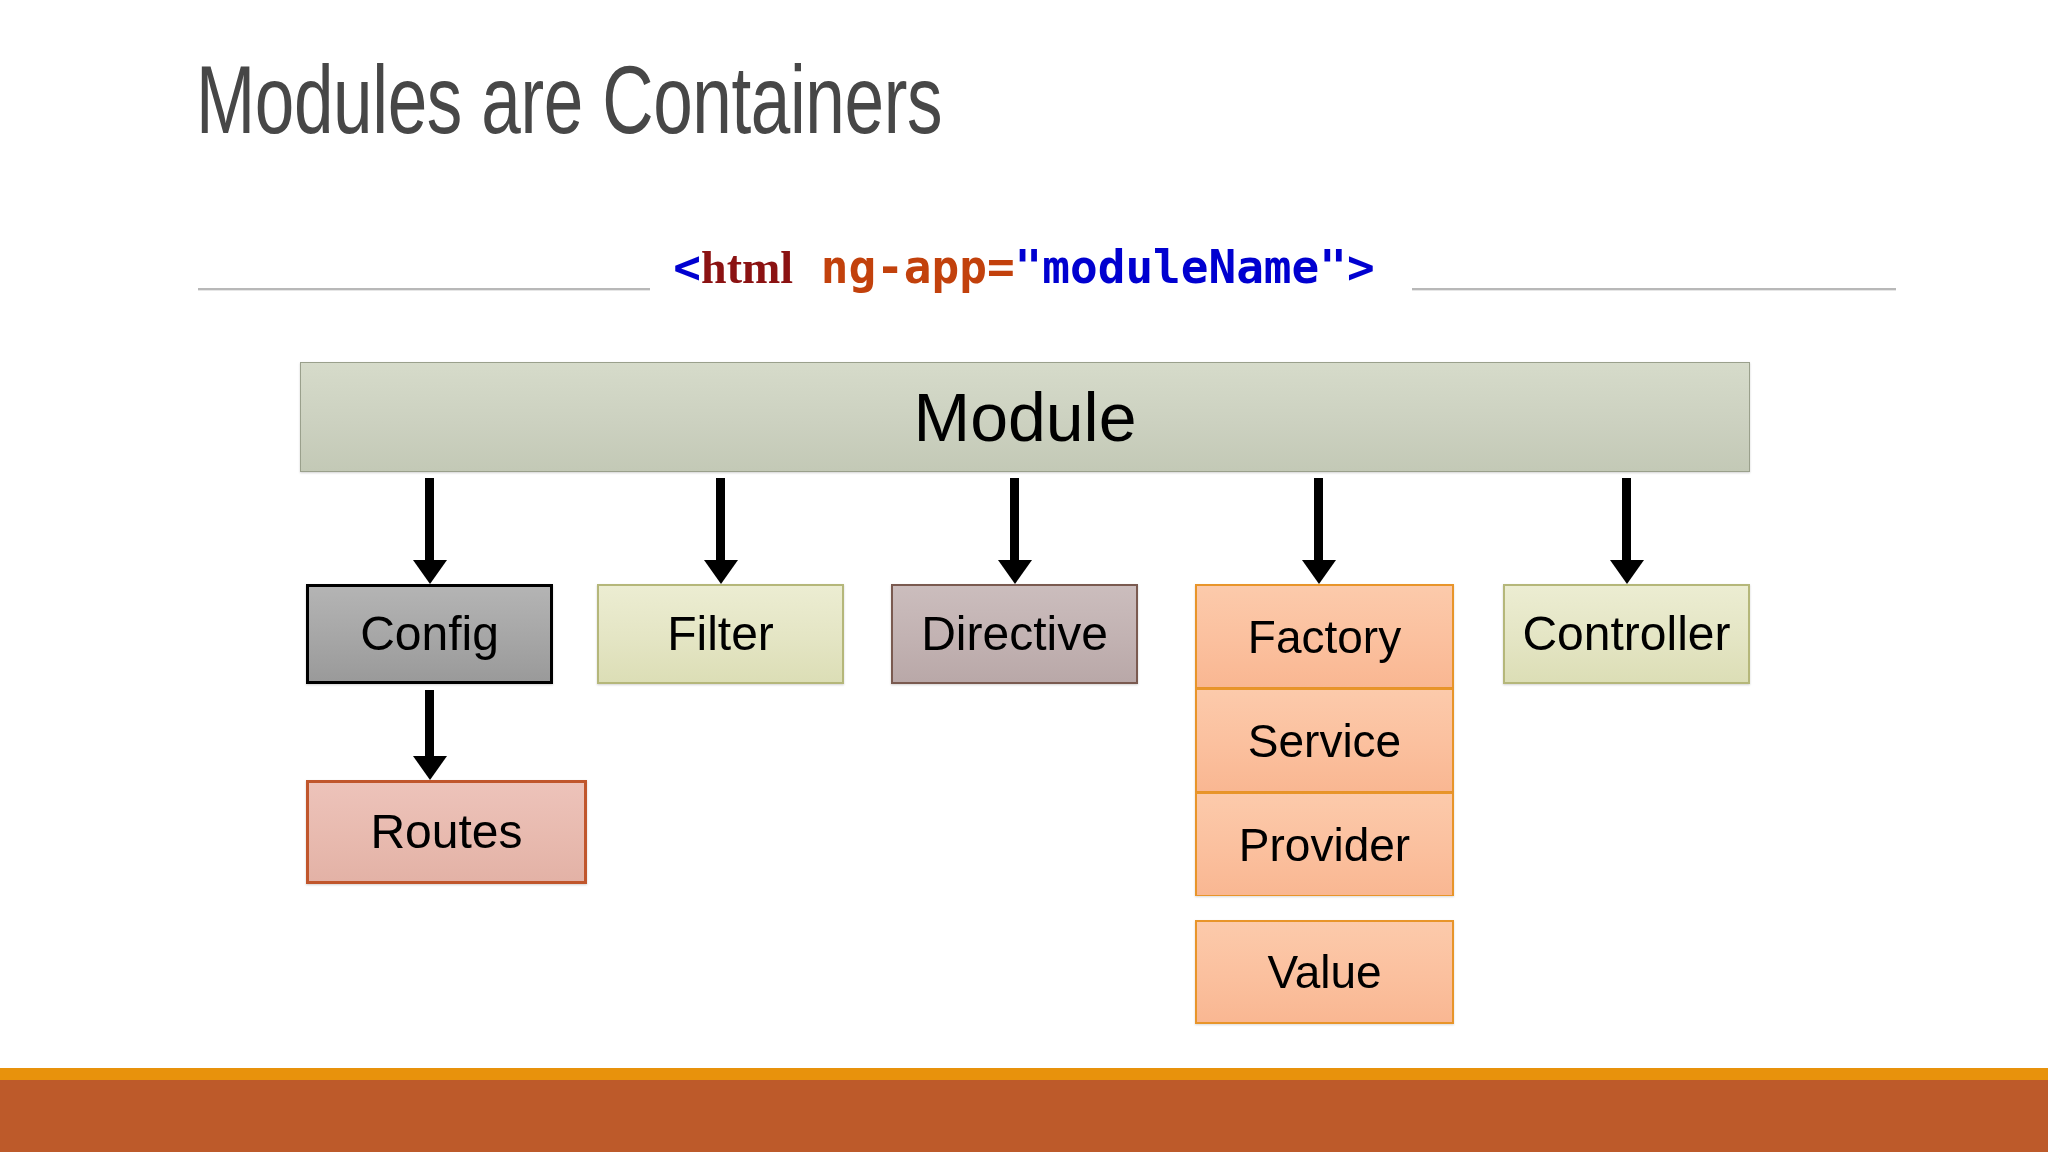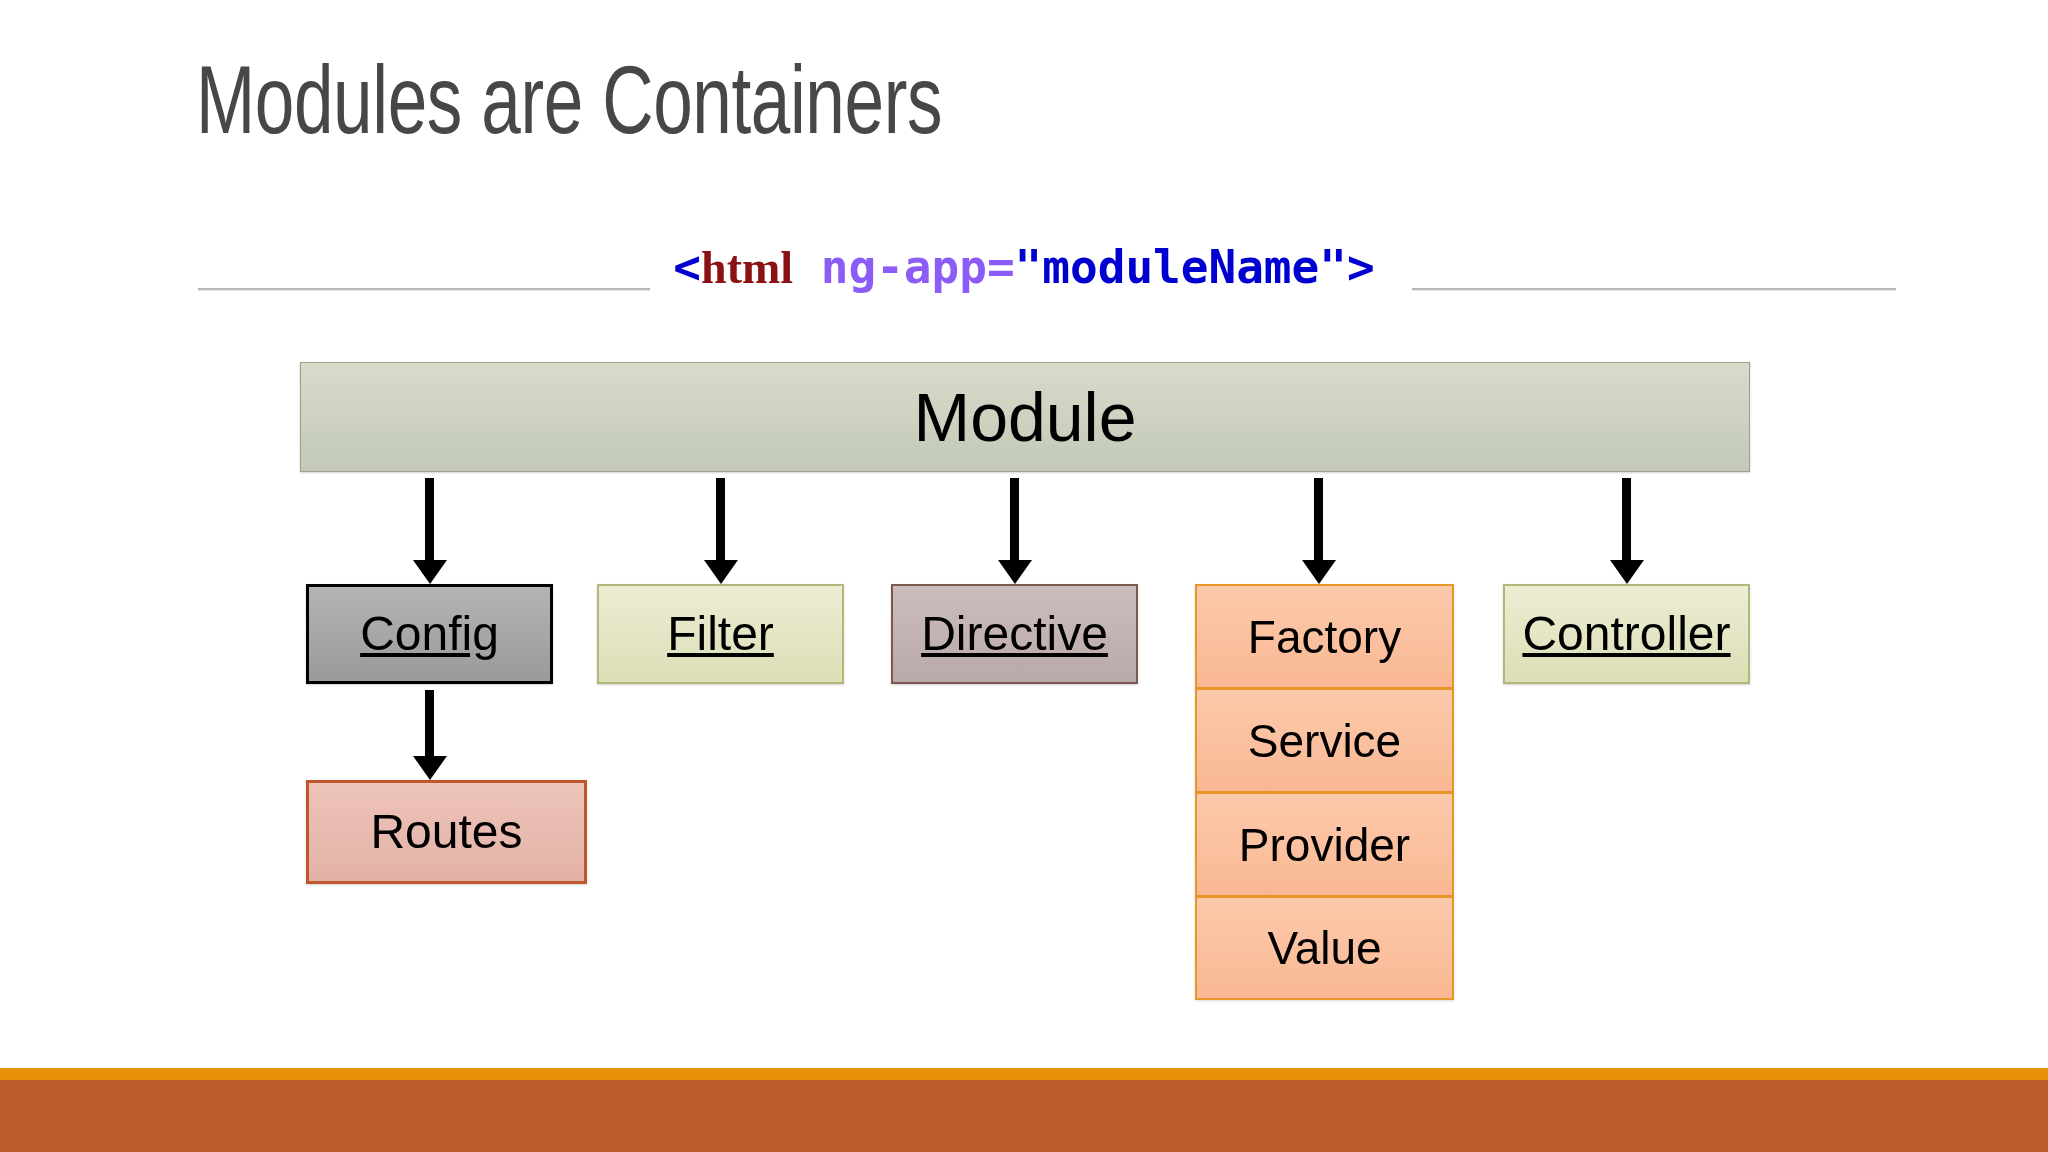--- a/index.html
+++ b/index.html
@@ -43,21 +43,21 @@
     top: 240px;
     width: 2048px;
     text-align: center;
     font-family: "DejaVu Sans Mono", monospace;
     font-size: 46px;
     font-weight: 700;
     white-space: nowrap;
   }
   .tok-angle  { color: #0000D0; }
   .tok-tag    { color: #8B1212; font-family: Liberation Serif, serif; }
-  .tok-attr   { color: #8b5cf6; }
+  .tok-attr   { color: #c2410c; }
   .tok-value  { color: #0000D0; }
 
   .rule {
     position: absolute;
     top: 288px;
     height: 3px;
     background: linear-gradient(to bottom, #b8b8b8 0 2px, #e6e6e6 2px 3px);
   }
   #rule-left  { left: 198px;  width: 452px; }
   #rule-right { left: 1412px; width: 484px; }
@@ -81,21 +81,21 @@
     left: 300px;
     top: 362px;
     width: 1450px;
     height: 110px;
     font-size: 68px;
     background: linear-gradient(to bottom, #d6dbca 0%, #ccd1c0 55%, #c3c9b6 100%);
     border: 1px solid #9aa08c;
   }
 
   
-  .child { height: 100px; font-size: 48px; text-decoration: underline; }
+  .child { height: 100px; font-size: 48px; }
 
   #box-config {
     left: 306px; top: 584px; width: 247px;
     background: linear-gradient(to bottom, #b4b4b4 0%, #a6a6a6 55%, #9a9a9a 100%);
     border: 3px solid #000000;
   }
   #box-filter {
     left: 597px; top: 584px; width: 247px;
     background: linear-gradient(to bottom, #ecedd2 0%, #e4e5c4 55%, #dcdeb6 100%);
     border: 2px solid #b5b77a;
@@ -126,21 +126,21 @@
     align-items: center;
     justify-content: center;
     font-family: "Liberation Sans", sans-serif;
     font-size: 46px;
     color: #000000;
     background: linear-gradient(to bottom, #fccaab 0%, #fbc09e 55%, #f9b792 100%);
     border: 2px solid #e8952a;
     border-bottom-width: 1px;
     box-shadow: 0 1px 2px rgba(0,0,0,0.15);
   }
-  .stack-box:last-child { border-bottom-width: 2px; }
+  .stack-box:last-child { border-bottom-width: 2px; margin-top: 24px; }
 
   
   #box-routes {
     left: 306px; top: 780px; width: 281px; height: 104px;
     font-size: 48px;
     background: linear-gradient(to bottom, #edc3ba 0%, #e8baaf 55%, #e3b2a6 100%);
     border: 3px solid #c0562c;
   }
 
   

